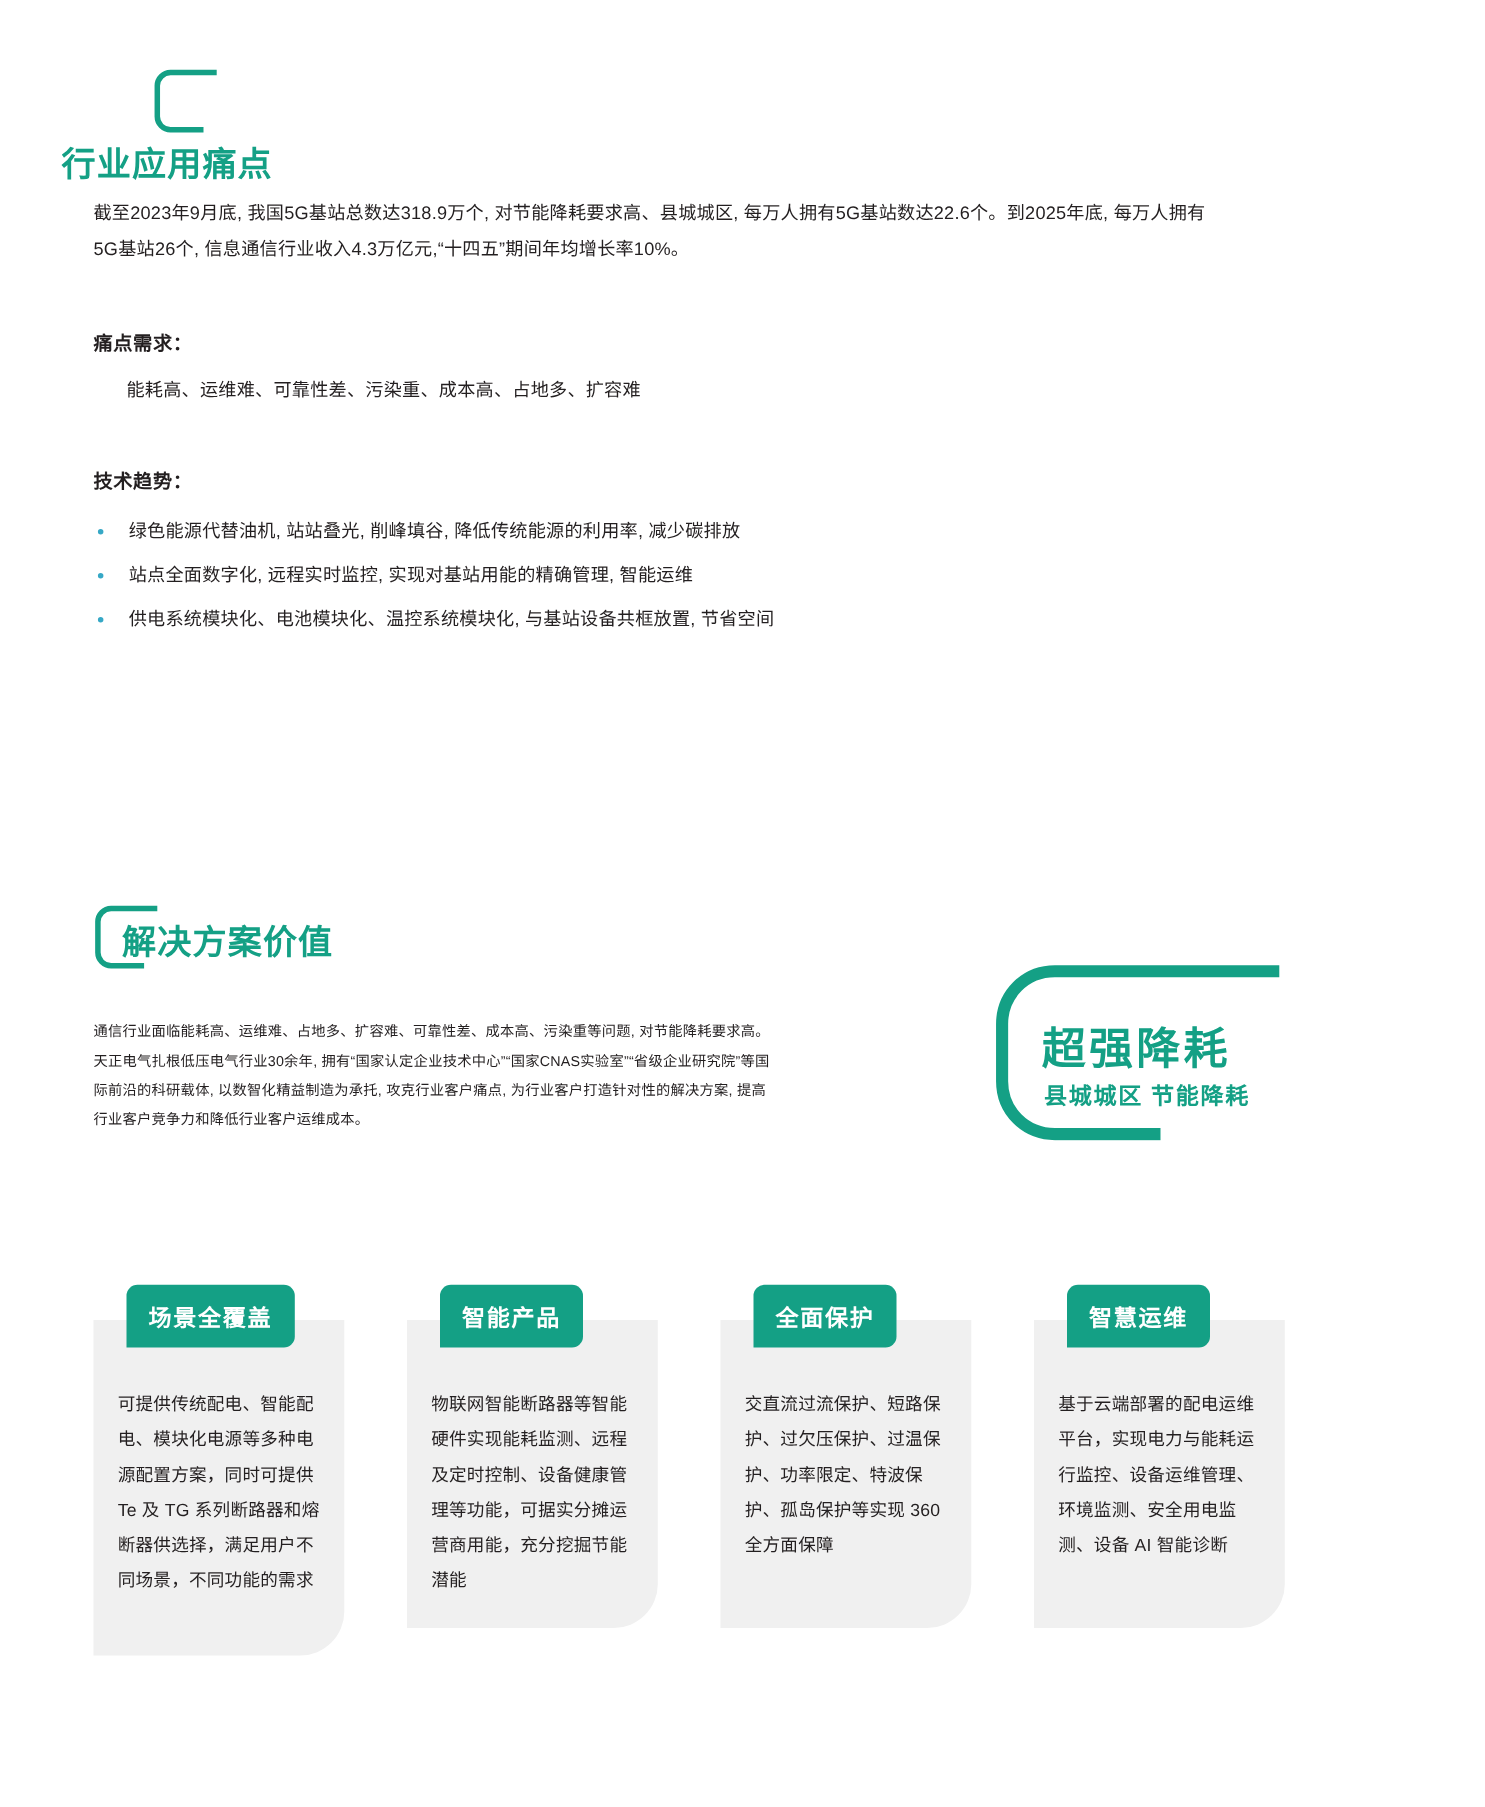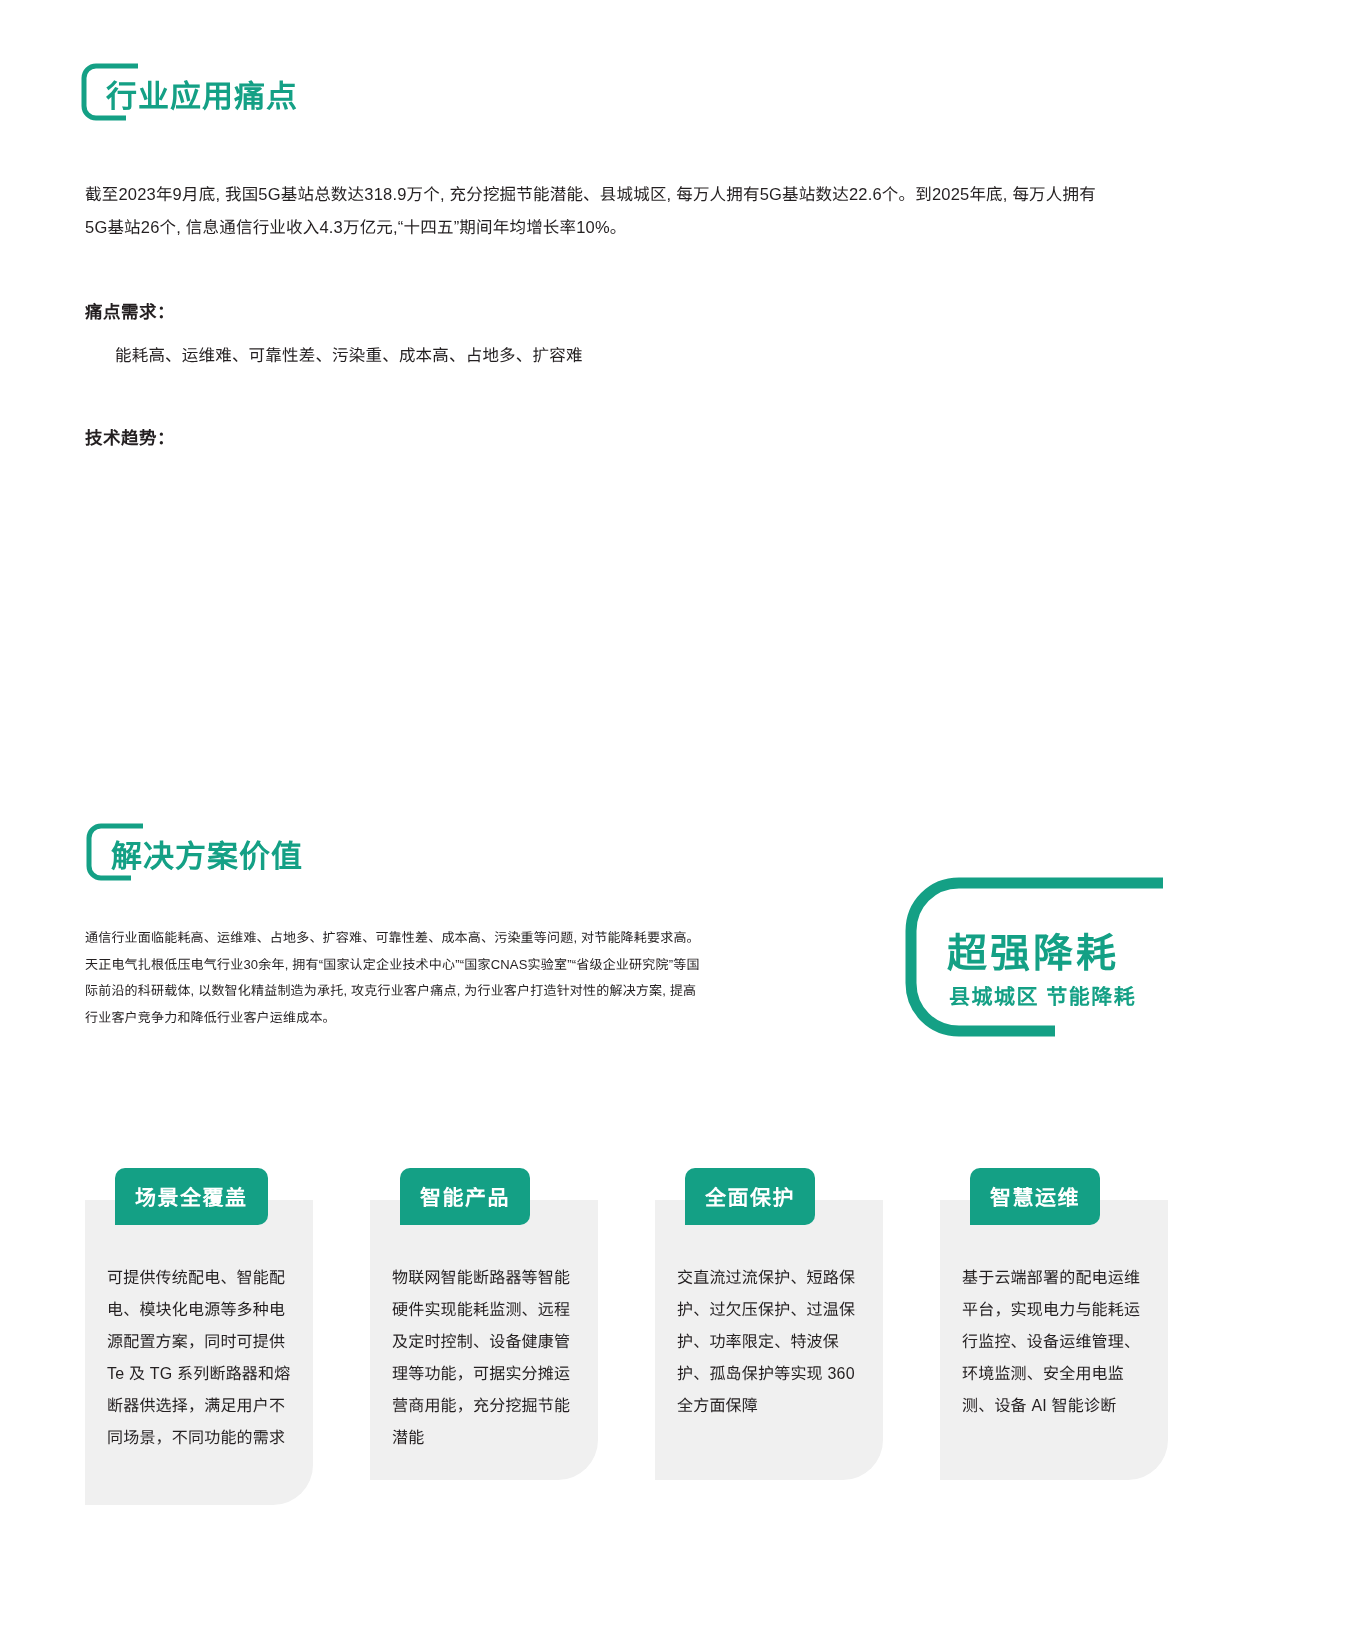--- a/index.html
+++ b/index.html
@@ -189,36 +189,50 @@
   .card.c1 .card-body { height: 305px; }
   .card.c2 .card-body { height: 250px; }
   .card.c3 .card-body { height: 248px; }
   .card.c4 .card-body { height: 248px; }
 </style>
 </head>
 <body>
 
 <div class="page">
 
-  <div class="section-head" style="left:80px; top:62px;">
+  <div class="section-head" style="left:92px; top:62px;flex-direction:column;">
     <div class="bracket">
       <svg width="62" height="62" viewBox="0 0 62 62" xmlns="http://www.w3.org/2000/svg">
         <path d="M58 4 H16 C9.4 4 4 9.4 4 16 V44 C4 50.6 9.4 56 16 56 H46" fill="none" stroke="#14a085" stroke-width="5" stroke-linecap="butt"></path>
       </svg>
     </div>
     <div class="section-title">行业应用痛点</div>
   </div>
 
-  <div class="intro-para" style="left:85px; top:178px; width:1030px;">截至2023年9月底, 我国5G基站总数达318.9万个, 充分挖掘节能潜能、县城城区, 每万人拥有5G基站数达22.6个。到2025年底, 每万人拥有5G基站26个, 信息通信行业收入4.3万亿元,“十四五”期间年均增长率10%。</div>
+  <div class="intro-para" style="left:85px; top:178px; width:1030px;">截至2023年9月底, 我国5G基站总数达318.9万个, 对节能降耗要求高、县城城区, 每万人拥有5G基站数达22.6个。到2025年底, 每万人拥有5G基站26个, 信息通信行业收入4.3万亿元,“十四五”期间年均增长率10%。</div>
 
   <div class="sub-head" style="left:85px; top:298px;">痛点需求：</div>
   <div class="sub-text" style="left:85px; top:340px; width:900px;">能耗高、运维难、可靠性差、污染重、成本高、占地多、扩容难</div>
 
   <div class="sub-head" style="left:85px; top:424px;">技术趋势：</div>
 
+  <ul class="bullets" style="left:85px; top:472px; width:1000px;">
+    <li>
+      <span class="dot"></span>
+      <span>绿色能源代替油机, 站站叠光, 削峰填谷, 降低传统能源的利用率, 减少碳排放</span>
+    </li>
+    <li>
+      <span class="dot"></span>
+      <span>站点全面数字化, 远程实时监控, 实现对基站用能的精确管理, 智能运维</span>
+    </li>
+    <li>
+      <span class="dot"></span>
+      <span>供电系统模块化、电池模块化、温控系统模块化, 与基站设备共框放置, 节省空间</span>
+    </li>
+  </ul>
 
   <div class="section-head" style="left:85px; top:822px;">
     <div class="bracket">
       <svg width="62" height="62" viewBox="0 0 62 62" xmlns="http://www.w3.org/2000/svg">
         <path d="M58 4 H16 C9.4 4 4 9.4 4 16 V44 C4 50.6 9.4 56 16 56 H46" fill="none" stroke="#14a085" stroke-width="5" stroke-linecap="butt"></path>
       </svg>
     </div>
     <div class="section-title">解决方案价值</div>
   </div>
 

